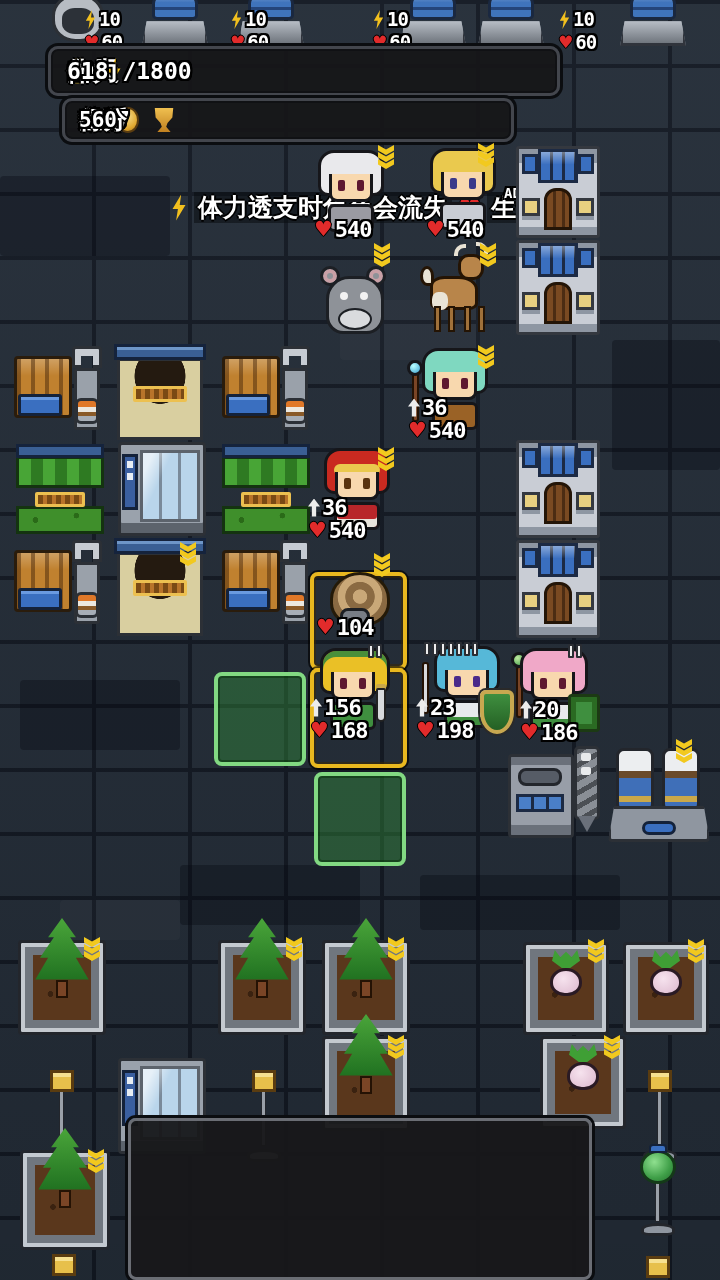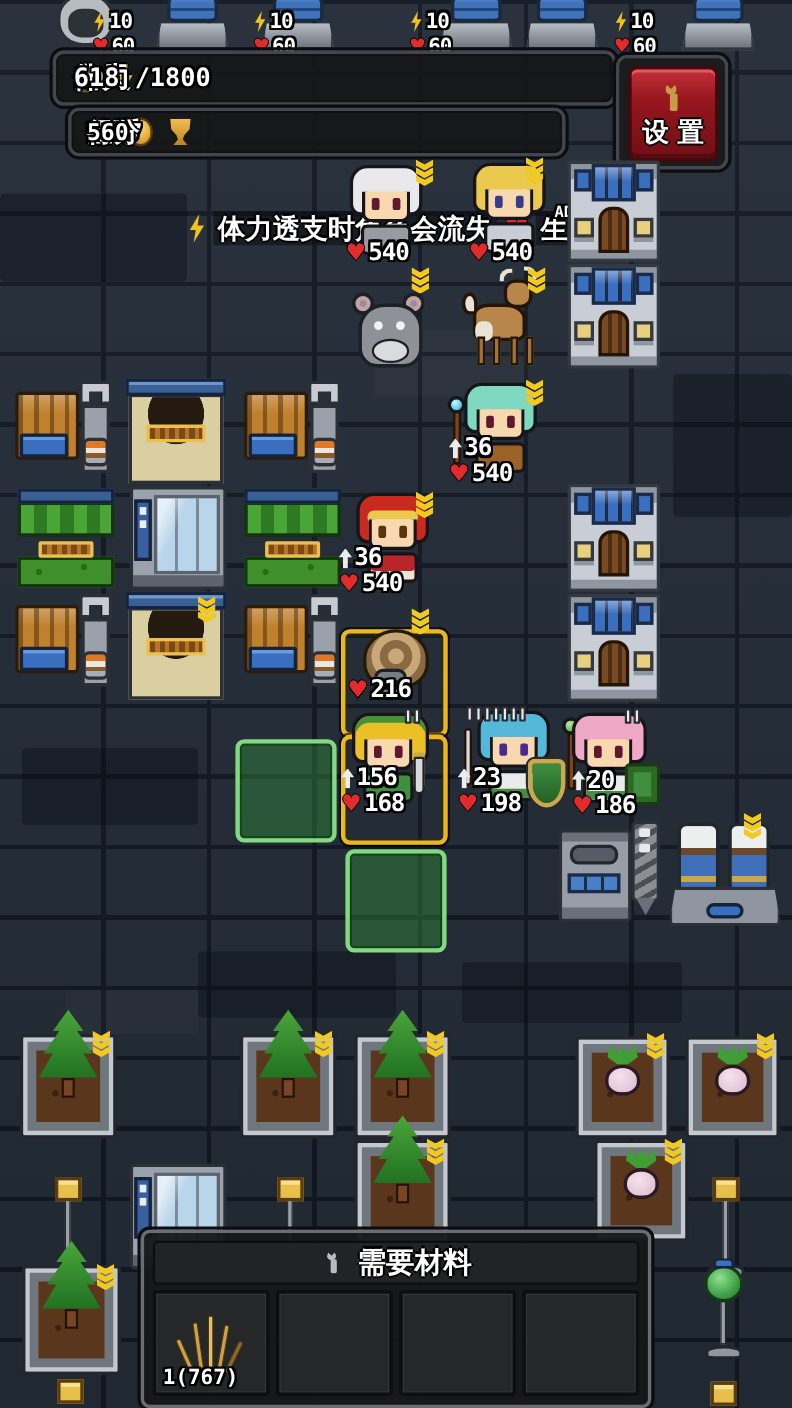--- a/index.html
+++ b/index.html
@@ -280,29 +280,20 @@
     <span class="cjk" style="font-size:24px;">荣誉</span>
     <span class="px" style="font-size:21px;">322</span>
     <span class="coin" style="margin-left:6px;"></span>
     <span class="cjk" style="font-size:24px;">金币</span>
     <span class="px" style="font-size:21px;">1277</span>
     <span class="trophy" style="margin-left:6px;"></span>
     <span class="cjk" style="font-size:24px;">得分</span>
     <span class="px" style="font-size:21px;">560</span>
   </div>
 
-  <div class="set-frame" style="left:560px;top:50px;width:102px;height:104px;">
-    <div class="set-btn">
-      <span class="wrench">
-          <i></i>
-          <b></b>
-        </span>
-      <span class="cjk" style="position:relative;font-size:24px;letter-spacing:8px;margin-left:8px;">设置</span>
-    </div>
-  </div>
 
   <div style="left:170px;top:192px;display:flex;align-items:center;gap:6px;">
     <span class="bolt" style="position:relative;"></span>
     <span class="cjk" style="position:relative;font-size:25px;background:rgba(10,12,16,.55);padding:3px 4px;">体力透支时角色会流失</span>
     <span class="hp-ico" style="position:relative;font-size:26px;">♥</span>
     <span class="cjk" style="position:relative;font-size:25px;background:rgba(10,12,16,.55);padding:3px 4px;">生命。</span>
   </div>
 
   <span class="px" style="left:504px;top:186px;font-size:14px;">AD</span>
 
@@ -545,21 +536,21 @@
       </i>
   </div>
   <div class="chev" style="left:374px;top:556px;">
       <i></i>
       <i></i>
       <i></i>
     </div>
   <div class="stats" style="left:316px;top:616px;">
     <div class="srow">
         <span class="hp-ico">♥</span>
-        <span class="px num">216</span>
+        <span class="px num">104</span>
       </div>
   </div>
 
   <div class="unit" style="left:314px;top:648px;width:82px;height:92px;">
     <i class="u-hair" style="background:#eac026;box-shadow:inset 0 6px 0 #4a8f3a;"></i>
     <i class="u-face">
         <i></i>
         <b></b>
       </i>
     <i class="u-body" style="background:#3f8f3f;"></i>
@@ -779,37 +770,15 @@
     <i class="lamp-base"></i>
       <i class="lamp-pole" style="top:34px;height:44px;"></i>
     <i class="glamp-ball"></i>
       <i class="glamp-cap"></i>
   </div>
   <div style="left:638px;top:1256px;width:40px;height:30px;">
     <i class="lamp-head"></i>
   </div>
 
   <div class="mat-panel" style="left:128px;top:1118px;width:464px;height:162px;">
-    <div class="mat-head">
-      <span class="wrench gray" style="transform:scale(.8);">
-          <i></i>
-          <b></b>
-        </span>
-      <span class="cjk" style="position:relative;font-size:26px;">需要材料</span>
-    </div>
-    <div class="mat-slots">
-      <div class="mat-slot">
-        <span class="grass" style="left:20px;top:18px;width:56px;height:56px;">
-          <i style="left:4px;height:34px;transform:rotate(-24deg);"></i>
-          <i style="left:16px;height:48px;transform:rotate(-8deg);"></i>
-          <i style="left:27px;height:54px;background:#e0c068;"></i>
-          <i style="left:38px;height:46px;transform:rotate(10deg);"></i>
-          <i style="left:48px;height:32px;transform:rotate(26deg);background:#8a6a2a;"></i>
-        </span>
-        <span class="px" style="left:6px;bottom:4px;font-size:19px;">1(767)</span>
-      </div>
-      <div class="mat-slot"></div>
-      <div class="mat-slot"></div>
-      <div class="mat-slot"></div>
-    </div>
   </div>
 
 </div>
 
 </body></html>

